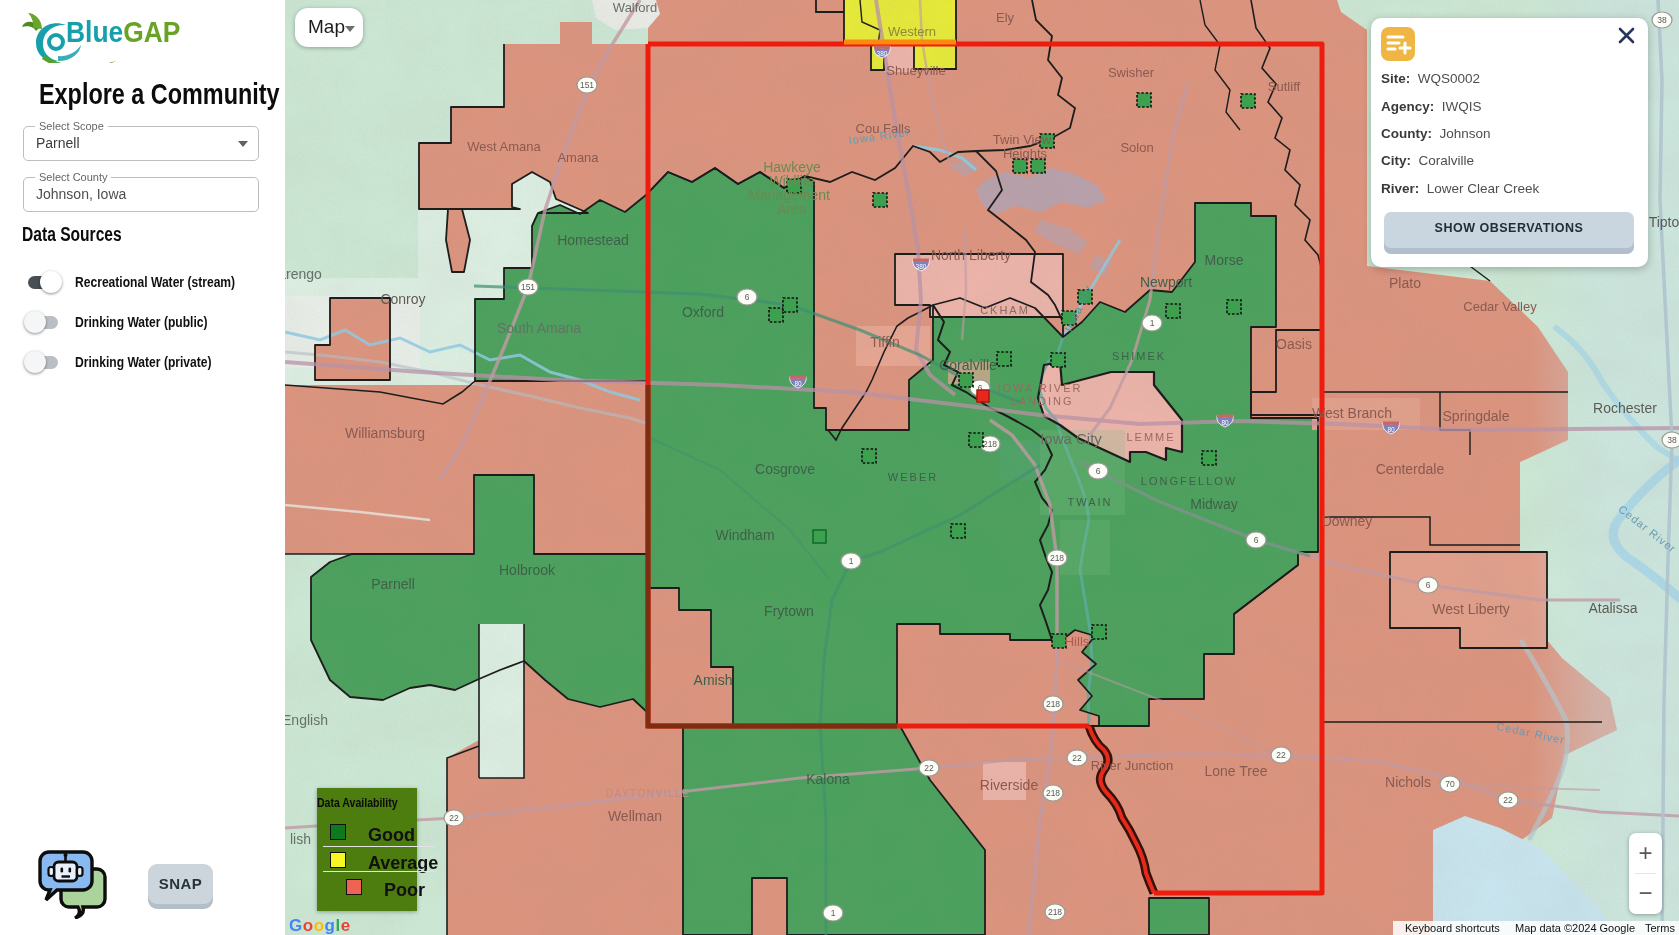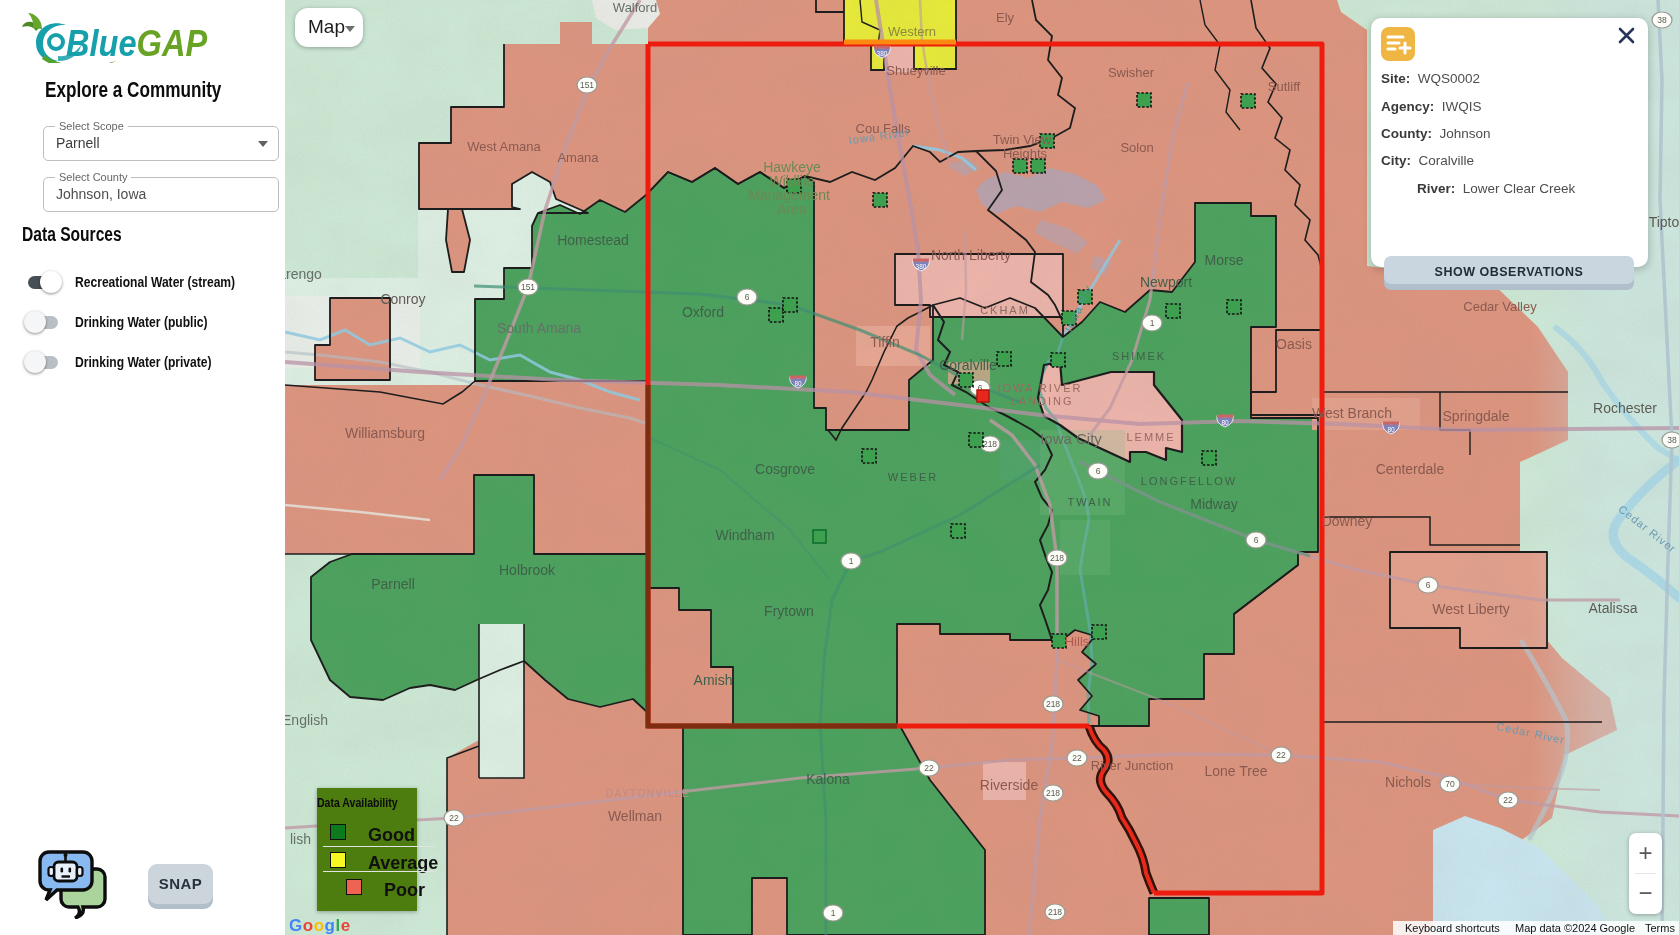--- a/index.html
+++ b/index.html
@@ -3,42 +3,42 @@
 <meta charset="utf-8">
 <style>
   * { margin:0; padding:0; box-sizing:border-box; }
   html,body { width:1679px; height:935px; overflow:hidden; font-family:"Liberation Sans", sans-serif; background:#fff; }
   #stage { position:relative; width:1679px; height:935px; overflow:hidden; }
   #mapsvg { position:absolute; left:0; top:0; }
   .cond { display:inline-block; transform:scaleX(.78); transform-origin:left center; white-space:nowrap; font-weight:bold; letter-spacing:0px; }
   
   #sidebar { position:absolute; left:0; top:0; width:285px; height:935px; background:#fff; z-index:20; }
   #logo { position:absolute; left:20px; top:11px; }
-  #explore { position:absolute; left:45px; top:77px; font-size:22px; color:#0c0c0c; }
-  .mfield { position:absolute; left:23px; width:236px; height:35px; border:1px solid #bdbdbd; border-radius:5px; background:#fff;margin-left:20px; }
+  #explore { position:absolute; left:39px; top:77px; font-size:30px; color:#0c0c0c; }
+  .mfield { position:absolute; left:23px; width:236px; height:35px; border:1px solid #bdbdbd; border-radius:5px; background:#fff; }
   .mlabel { position:absolute; top:-7px; left:11px; background:#fff; padding:0 4px; font-size:11px; color:#666; }
   .mvalue { position:absolute; left:12px; top:8px; font-size:14px; color:#3c3c3c; }
   .caret { position:absolute; right:10px; top:14px; width:0; height:0; border-left:5px solid transparent; border-right:5px solid transparent; border-top:6px solid #616161; }
   #datasources { position:absolute; left:22px; top:223px; font-size:20px; color:#0c0c0c; }
   .switchrow { position:absolute; left:24px; }
   .track { position:absolute; left:4px; top:5px; width:30px; height:13px; border-radius:7px; background:#b9bfc4; }
   .thumb { position:absolute; left:0px; top:0px; width:22px; height:22px; border-radius:50%; background:#fcfcfc; box-shadow:0 1px 3px rgba(0,0,0,.45); }
   .swlabel { position:absolute; left:51px; top:2px; font-size:15.5px; color:#111; }
   #snapbtn { position:absolute; left:148px; top:864px; width:65px; height:40px; background:#ccd5dc; border-radius:9px; box-shadow:0 5px 0 #b3bfc8; text-align:center; line-height:40px; font-weight:bold; font-size:15px; color:#27333a; letter-spacing:.5px;}
   
   #mapbtn { position:absolute; left:295px; top:8px; width:68px; height:39px; background:#fff; box-shadow:0 1px 4px rgba(0,0,0,.3); border-radius:13px; z-index:10; }
   #mapbtn span { position:absolute; left:13px; top:8px; font-size:19px; color:#1c1c1c; }
   #mapbtn .dc { position:absolute; right:8px; top:18px; width:0; height:0; border-left:5px solid transparent; border-right:5px solid transparent; border-top:6px solid #6e6e6e; }
   
   #card { position:absolute; left:1371px; top:18px; width:277px; height:249px; background:#fff; border-radius:10px; box-shadow:0 2px 8px rgba(0,0,0,.25); z-index:10; }
   #cardicon { position:absolute; left:10px; top:9px; width:34px; height:34px; background:#efb644; border-radius:8px; }
   #cardx { position:absolute; right:13px; top:9px; }
   .crow { position:absolute; left:10px; font-size:13.5px; color:#4e4e4e; }
   .crow b { color:#3a3a3a; }
-  #obsbtn { position:absolute; left:13px; top:194px; width:250px; height:28px; background:#c9d6e0; border-radius:7px; box-shadow:0 6px 0 #b1becb; text-align:center; line-height:32px; font-weight:bold; font-size:12.5px; color:#222e36; letter-spacing:0.5px;margin-top:44px; }
+  #obsbtn { position:absolute; left:13px; top:194px; width:250px; height:36px; background:#c9d6e0; border-radius:7px; box-shadow:0 6px 0 #b1becb; text-align:center; line-height:32px; font-weight:bold; font-size:12.5px; color:#222e36; letter-spacing:0.5px; }
   
   #legend { position:absolute; left:317px; top:788px; width:100px; height:123px; background:#4d7c0f; box-shadow:0 1px 4px rgba(0,0,0,.3); z-index:9; }
   #legend .lt { text-align:center; font-size:13.5px; margin-top:7px; color:#0c0c0c;}
   .lrow { position:absolute; left:0; width:123px; height:28px; }
   .lsw { position:absolute; left:13px; top:6px; width:16px; height:16px; border:1.5px solid #111; }
   .llb { position:absolute; left:51px; top:7px; font-size:18px; color:#111;font-weight:bold; }
   .lsep { position:absolute; left:6px; width:111px; height:1px; background:#e3e3e3; }
   
   #zoomctl { position:absolute; left:1629px; top:833px; width:33px; height:81px; background:#fff; border-radius:7px; box-shadow:0 1px 4px rgba(0,0,0,.3); z-index:9; }
   #zoomctl .zp { position:absolute; left:0; width:33px; text-align:center; font-size:24px; color:#565656; }
@@ -338,21 +338,21 @@
   <div id="sidebar">
     <div id="logo">
       <svg width="220" height="52" viewBox="0 0 220 52">
         <path d="M20 16 C12 8 4 10 2 16 C8 14 14 16 16 20 Z" fill="#4c8a22"></path>
         <path d="M22 18 C22 8 14 2 8 2 C12 6 14 12 13 17 Z" fill="#67a62a"></path>
         <path d="M46 14 C30 8 16 18 16 32 C16 44 26 52 38 50 C28 48 22 40 23 31 C24 20 34 13 46 14 Z" fill="#16a0ab"></path>
         <path d="M38 50 C52 50 60 42 61 34 C56 42 46 46 38 45 Z" fill="#16a0ab" opacity=".85"></path>
         <path d="M24 44 C40 56 70 58 96 50 C72 62 38 60 22 48 Z" fill="#55a12c"></path>
         <circle cx="36" cy="31" r="7" fill="none" stroke="#16a0ab" stroke-width="4"></circle>
       </svg>
-      <div style="position:absolute;left:46px;top:12px;font-size:37px;font-weight:bold;font-style:italic;"><span class="cond" style="transform:scaleX(.88)"><span style="color:#16a0ab">Blue</span><span style="color:#69a325">GAP</span></span></div>
+      <div style="position:absolute;left:46px;top:4px;font-size:30px;font-weight:bold;"><span class="cond" style="transform:scaleX(.88)"><span style="color:#16a0ab">Blue</span><span style="color:#69a325">GAP</span></span></div>
     </div>
     <div id="explore"><span class="cond">Explore a Community</span></div>
     <div class="mfield" style="top:126px;">
       <div class="mlabel">Select Scope</div>
       <div class="mvalue">Parnell</div>
       <div class="caret"></div>
     </div>
     <div class="mfield" style="top:177px;">
       <div class="mlabel">Select County</div>
       <div class="mvalue" style="color:#4e4e4e;">Johnson, Iowa</div>
@@ -400,21 +400,21 @@
         <line x1="19" y1="21" x2="29" y2="21" stroke="#fff" stroke-width="3" stroke-linecap="round"></line>
       </svg>
     </div>
     <div id="cardx"><svg width="17" height="17" viewBox="0 0 17 17">
           <path d="M2,2 L15,15 M15,2 L2,15" stroke="#27355c" stroke-width="2.6" stroke-linecap="round"></path>
         </svg></div>
     <div class="crow" style="top:53px;"><b>Site:</b>&nbsp; WQS0002</div>
     <div class="crow" style="top:81px;"><b>Agency:</b>&nbsp; IWQIS</div>
     <div class="crow" style="top:108px;"><b>County:</b>&nbsp; Johnson</div>
     <div class="crow" style="top:135px;"><b>City:</b>&nbsp; Coralville</div>
-    <div class="crow" style="top:163px;margin-left:36px;"><b>River:</b>&nbsp; Lower Clear Creek</div>
+    <div class="crow" style="top:163px;"><b>River:</b>&nbsp; Lower Clear Creek</div>
     <div id="obsbtn">SHOW OBSERVATIONS</div>
   </div>
 
   <div id="goog"><span style="color:#4285f4">G</span><span style="color:#ea4335">o</span><span style="color:#fbbc05">o</span><span style="color:#4285f4">g</span><span style="color:#34a853">l</span><span style="color:#ea4335">e</span></div>
   <div id="legend">
     <div class="lt"><span class="cond">Data Availability</span></div>
     <div class="lrow" style="top:30px;">
         <div class="lsw" style="background:#0d7a1e;"></div>
         <div class="llb">Good</div>
       </div>

